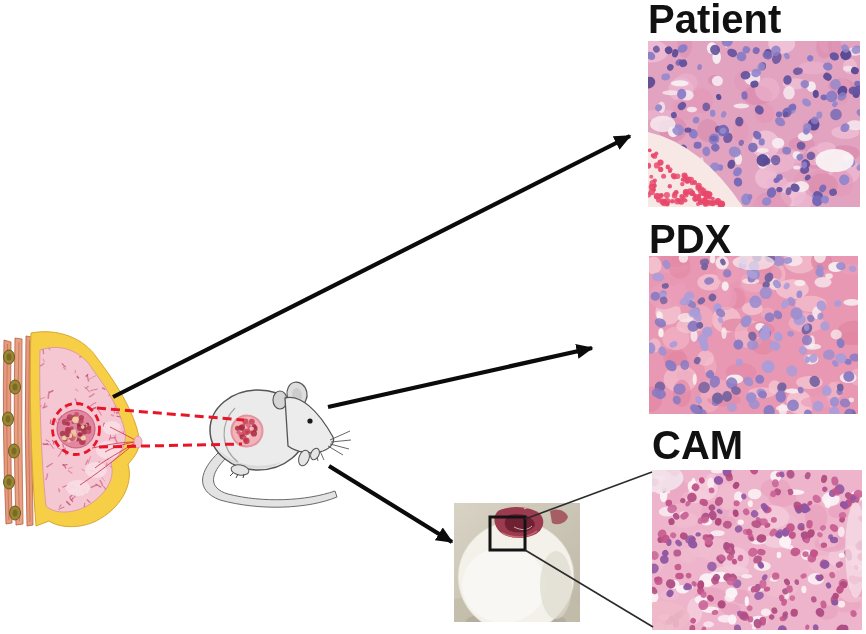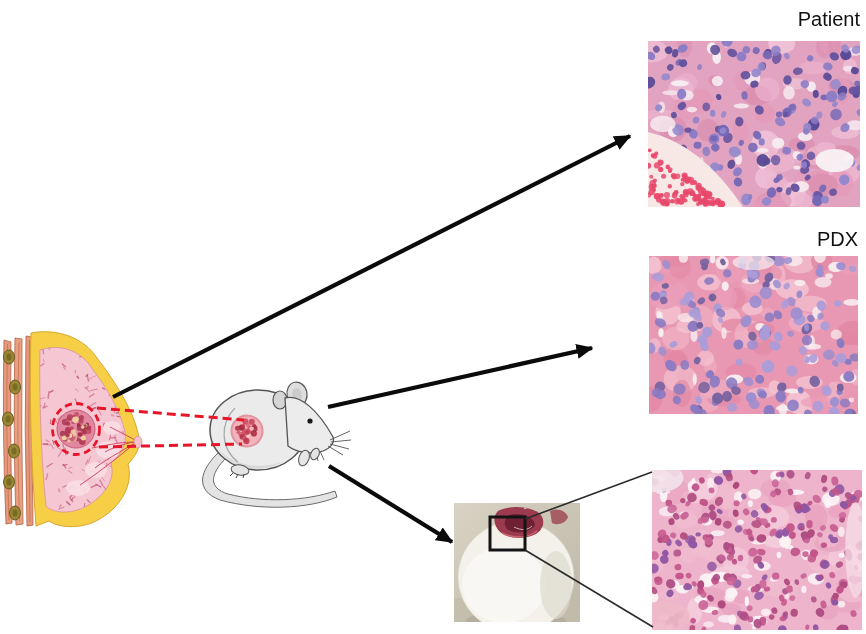--- a/index.html
+++ b/index.html
@@ -1,19 +1,19 @@
 <!DOCTYPE html>
 <html style="--bg: #ffffff; --label: #111111; --arrow: #0b0b0b; --dashed: #e81528; --callout: #2b2b2b;"><head>
 <meta charset="utf-8">
 <style>
   html,body{margin:0;padding:0;background:#fff;}
   #canvas{position:relative;width:866px;height:634px;background:var(--bg,#fff);overflow:hidden;
           font-family:"Liberation Sans",sans-serif;}
   .abs{position:absolute;}
-  .panel-label{position:absolute;text-align:right;font-weight:400;font-size:20px;line-height:36px;
+  .panel-label{position:absolute;text-align:left;font-weight:700;font-size:40px;line-height:36px;
                color:var(--label,#111);letter-spacing:0px;}
   .histo{position:absolute;display:block;}
   svg{display:block;}
   .arrow{stroke:var(--arrow,#0b0b0b);stroke-width:4.2;fill:none;stroke-linecap:butt;}
   .dashed-line{stroke:var(--dashed,#e81528);stroke-width:3;fill:none;stroke-dasharray:9 5;}
   .dashed-circle{stroke:var(--dashed,#e81528);stroke-width:2.8;fill:none;stroke-dasharray:7 4.5;}
   .callout{stroke:var(--callout,#2b2b2b);stroke-width:1.6;fill:none;}
   #arrowhead path{fill:var(--arrow,#0b0b0b);}
 </style>
 </head>
@@ -921,20 +921,21 @@
       <ellipse cx="147.5" cy="57.4" rx="6.1" ry="6.1" fill="#9c8ed0" opacity="0.92" transform="rotate(80 147.5 57.4)"></ellipse>
       <ellipse cx="106.4" cy="45.8" rx="6.2" ry="6.1" fill="#9c8ed0" opacity="0.91" transform="rotate(87 106.4 45.8)"></ellipse>
       <ellipse cx="185.2" cy="155.6" rx="5.2" ry="4.9" fill="#ab9cd8" opacity="0.98" transform="rotate(18 185.2 155.6)"></ellipse>
       <ellipse cx="55.3" cy="89.7" rx="5.6" ry="4.1" fill="#ab9cd8" opacity="0.97" transform="rotate(73 55.3 89.7)"></ellipse>
       <ellipse cx="7.2" cy="136.6" rx="4.5" ry="4.3" fill="#8a7ac2" opacity="0.91" transform="rotate(115 7.2 136.6)"></ellipse>
       <ellipse cx="35.7" cy="108.9" rx="5.0" ry="4.4" fill="#8a7ac2" opacity="0.85" transform="rotate(89 35.7 108.9)"></ellipse>
       <ellipse cx="46.2" cy="153.1" rx="5.6" ry="4.2" fill="#8a7ac2" opacity="0.99" transform="rotate(40 46.2 153.1)"></ellipse>
       <ellipse cx="104.5" cy="6.3" rx="20.9" ry="7.9" fill="#f8eef2" opacity="0.7"></ellipse>
     </svg>
 
+  <div class="panel-label" style="left:652px;top:427px;width:210px;">CAM</div>
   <svg class="histo" style="left:652px;top:470px;" width="210" height="160" viewBox="0 0 210 160">
       <rect x="0" y="0" width="210" height="160" fill="#eeb4cb"></rect>
       <ellipse cx="44.2" cy="24.0" rx="9.8" ry="7.2" fill="#e9a3c0" opacity="0.67"></ellipse>
       <ellipse cx="75.2" cy="51.6" rx="9.0" ry="5.3" fill="#e9a3c0" opacity="0.55"></ellipse>
       <ellipse cx="128.5" cy="118.4" rx="17.6" ry="9.4" fill="#f0bcd0" opacity="0.57"></ellipse>
       <ellipse cx="193.9" cy="134.9" rx="15.1" ry="7.5" fill="#e9a3c0" opacity="0.58"></ellipse>
       <ellipse cx="59.8" cy="13.7" rx="6.9" ry="10.5" fill="#f4cddc" opacity="0.67"></ellipse>
       <ellipse cx="32.6" cy="50.1" rx="13.5" ry="7.8" fill="#f0bcd0" opacity="0.81"></ellipse>
       <ellipse cx="130.1" cy="52.6" rx="16.0" ry="9.8" fill="#f0bcd0" opacity="0.58"></ellipse>
       <ellipse cx="17.8" cy="124.9" rx="9.5" ry="5.3" fill="#f0bcd0" opacity="0.70"></ellipse>

